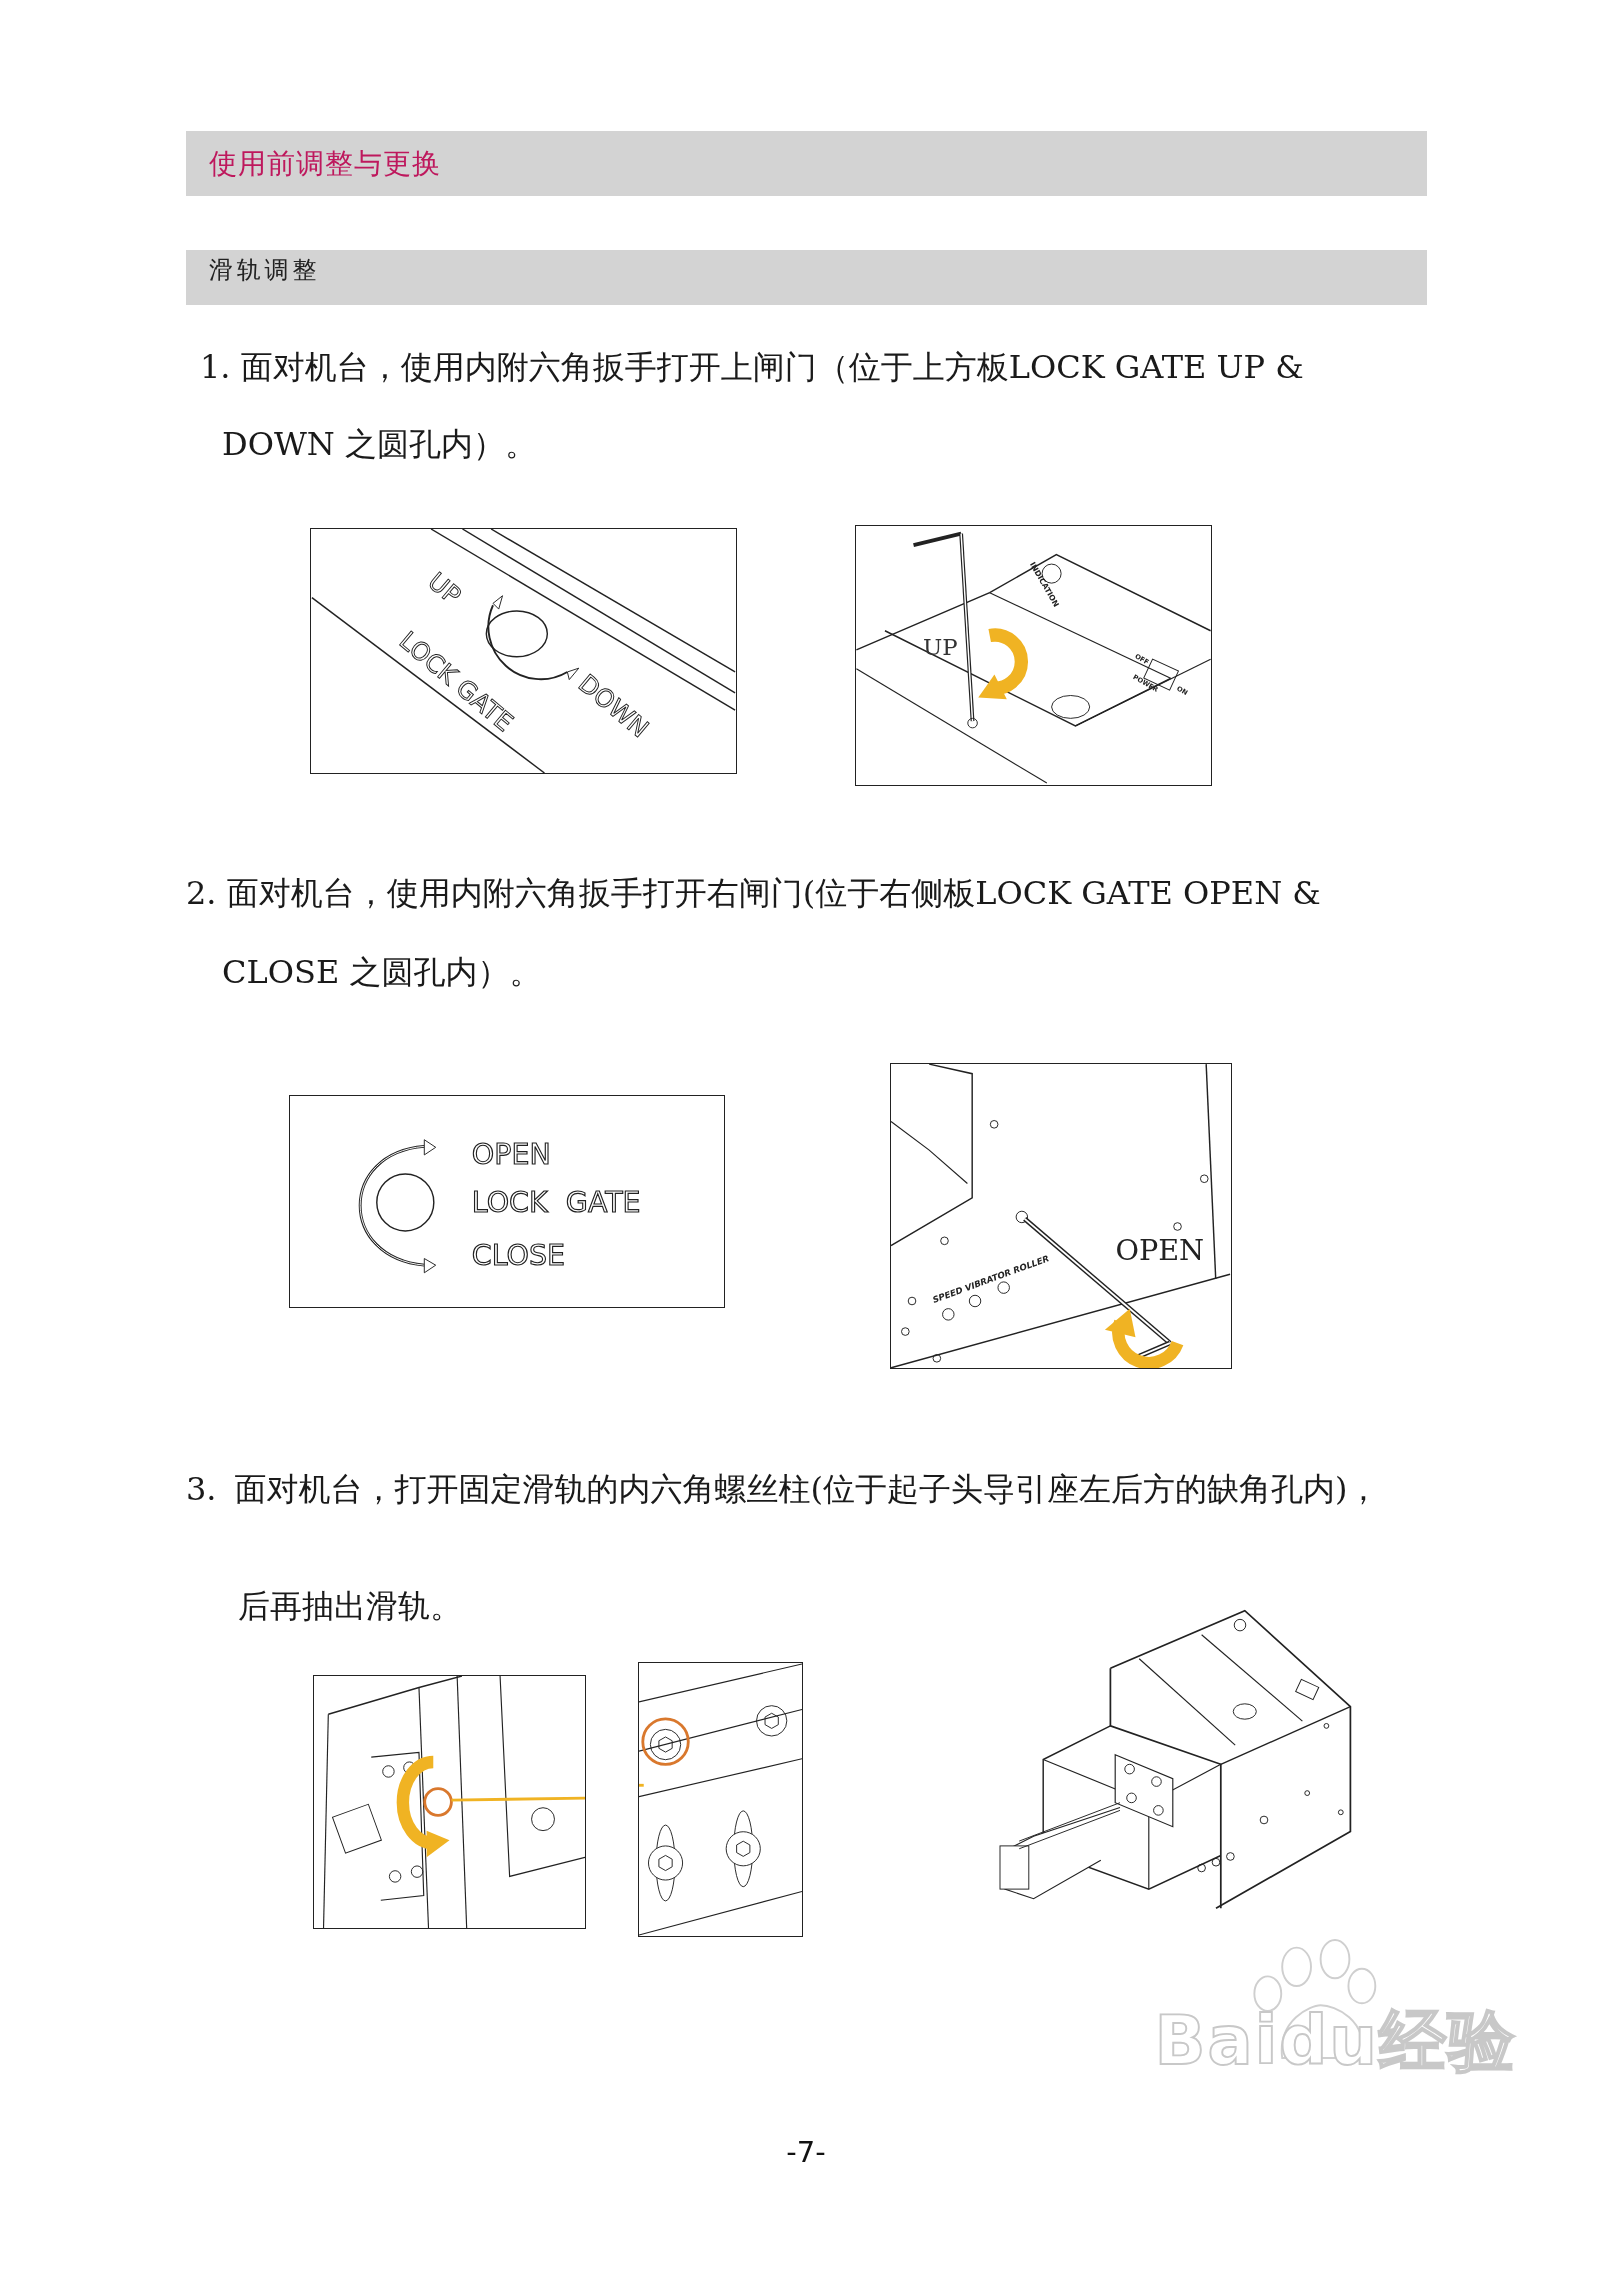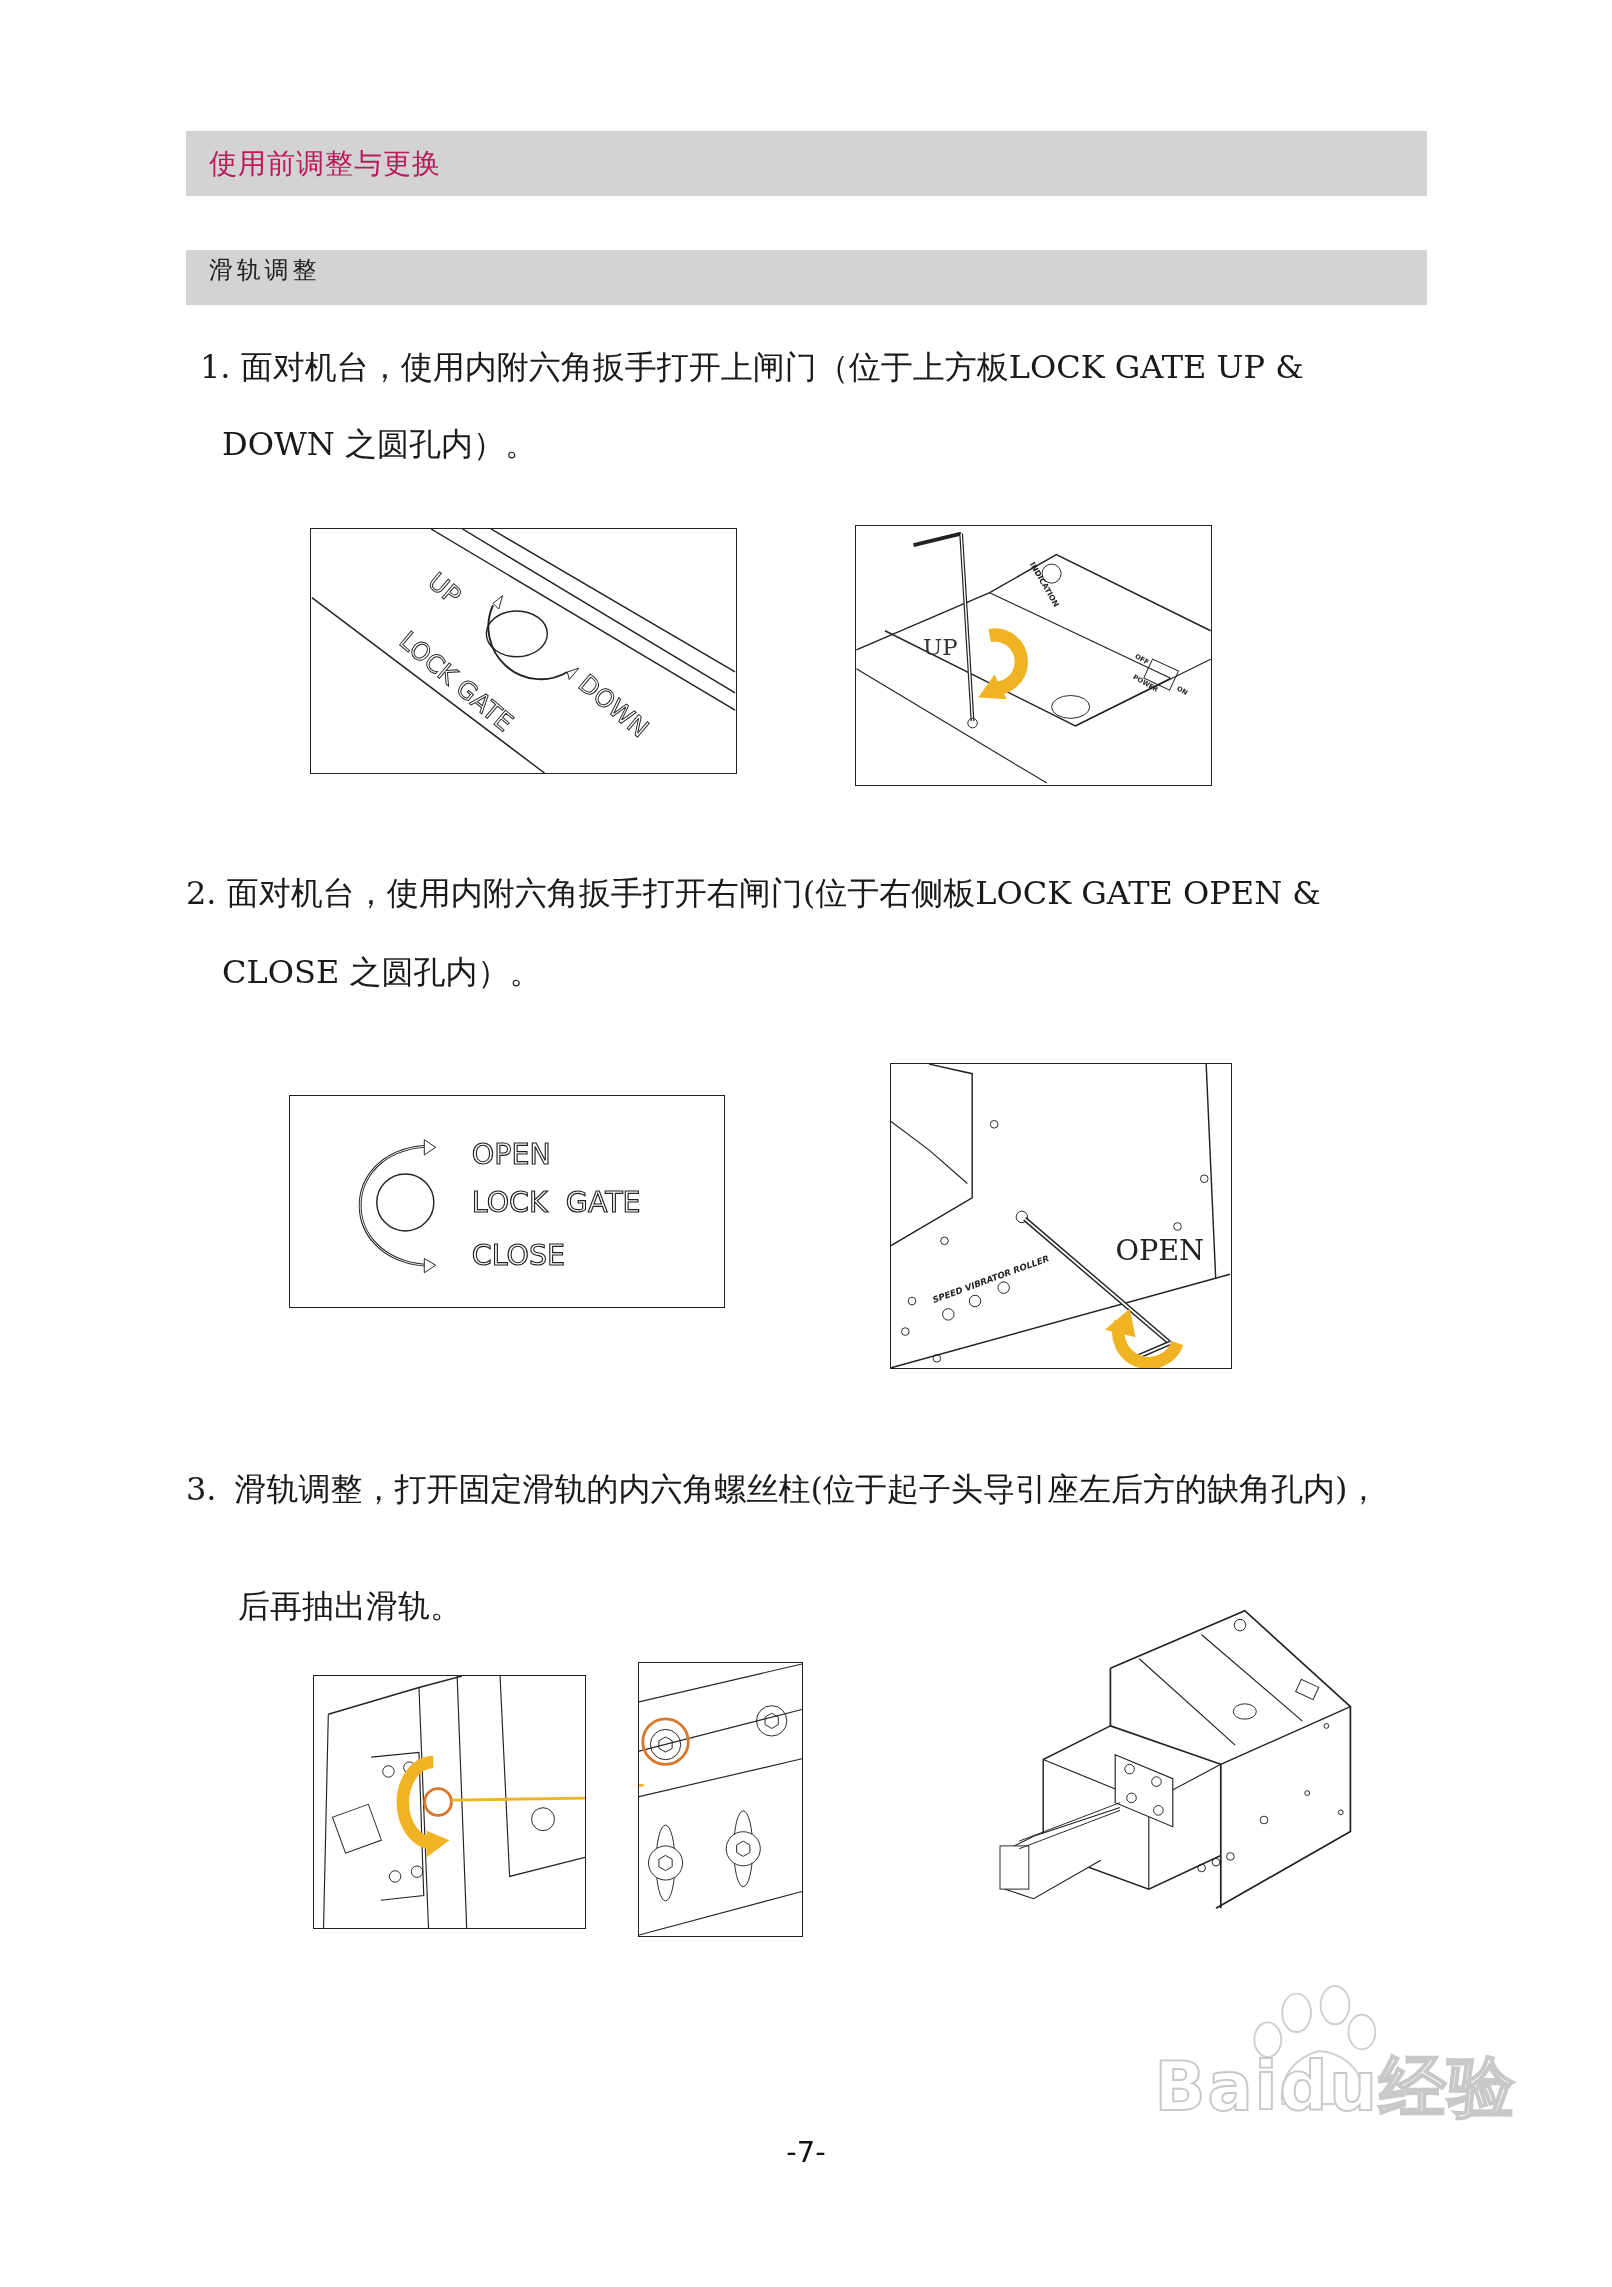--- a/index.html
+++ b/index.html
@@ -10,21 +10,21 @@
   .title-text { left: 209px; top: 133px; font-family: "DejaVu Sans", "Liberation Sans", sans-serif;
                 font-size: 28px; line-height: 61px; color: #be185d; letter-spacing: 1px; }
   .section-bar { left: 186px; top: 250px; width: 1241px; height: 55px; background: #d3d3d3; }
   .section-text { left: 209px; top: 244px; font-family: "DejaVu Sans", "Liberation Sans", sans-serif;
                   font-size: 24px; line-height: 52px; color: #222; letter-spacing: 3.8px; font-weight: 300; }
   .para { font-size: 32px; line-height: 38px; color: #1a1a1a; white-space: nowrap; }
   .figure { border: 1.9px solid #222; background: #fff; box-sizing: border-box; overflow: hidden; }
   .figure svg { display: block; width: 100%; height: 100%; }
   .page-num { left: 0; width: 1612px; top: 2135px; text-align: center;
               font-family: "DejaVu Sans", "Liberation Sans", sans-serif; font-size: 29px; color: #111; }
-  .watermark { left: 1143px; top: 1984px; width: 384px; height: 192px; }
+  .watermark { left: 1143px; top: 1938px; width: 384px; height: 192px; }
   .wm-brand { position: absolute; left: 11.5px; top: 58px; font-family: "DejaVu Sans", "Liberation Sans", sans-serif;
               font-weight: bold; font-size: 67px; color: #fff; letter-spacing: 1.9px;
               -webkit-text-stroke: 1.9px #c8c8c8; }
   .wm-url { position: absolute; left: 9.6px; top: 134px; font-family: "DejaVu Sans", "Liberation Sans", sans-serif;
             font-size: 42px; color: #fff; -webkit-text-stroke: 1.4px #c8c8c8; letter-spacing: 1px; }
 </style>
 </head>
 <body>
 
 <div class="abs title-bar"></div>
@@ -120,21 +120,21 @@
     <line x1="292" y1="292" x2="250" y2="310" stroke="#fff" stroke-width="2"></line>
     <path d="M240 270 A30 30 0 1 0 300 292" fill="none" stroke="#f0b323" stroke-width="13"></path>
     <polygon points="224,278 250,256 256,286" fill="#f0b323"></polygon>
     <text x="235" y="205" font-family="DejaVu Serif, serif" font-size="30" fill="#222">OPEN</text>
     <text x="45" y="250" font-family="DejaVu Sans, sans-serif" font-size="9" font-weight="bold" font-style="italic" fill="#222" transform="rotate(-20 45 250)">SPEED VIBRATOR ROLLER</text>
   </svg>
 </div>
 
 <div class="abs para" style="left:186px; top:1470px;">
   <span>3.</span>
-  <span style="margin-left:7.7px;">滑轨调整，打开固定滑轨的内六角螺丝柱(位于起子头导引座左后方的缺角孔内)，</span>
+  <span style="margin-left:7.7px;">面对机台，打开固定滑轨的内六角螺丝柱(位于起子头导引座左后方的缺角孔内)，</span>
 </div>
 <div class="abs para" style="left:238px; top:1547px;margin-top:40px;">后再抽出滑轨。</div>
 
 <div class="abs figure" style="left:313px; top:1675px; width:273px; height:254px;">
   <svg viewBox="0 0 284 264">
     <polyline points="15,40 110,12 155,0" fill="none" stroke="#222" stroke-width="1.5"></polyline>
     <polyline points="15,40 10,264" fill="none" stroke="#222" stroke-width="1.2"></polyline>
     <polyline points="110,12 120,264" fill="none" stroke="#222" stroke-width="1.2"></polyline>
     <polyline points="150,0 160,264" fill="none" stroke="#222" stroke-width="1.2"></polyline>
     <polyline points="195,0 205,210 284,190" fill="none" stroke="#222" stroke-width="1.2"></polyline>

